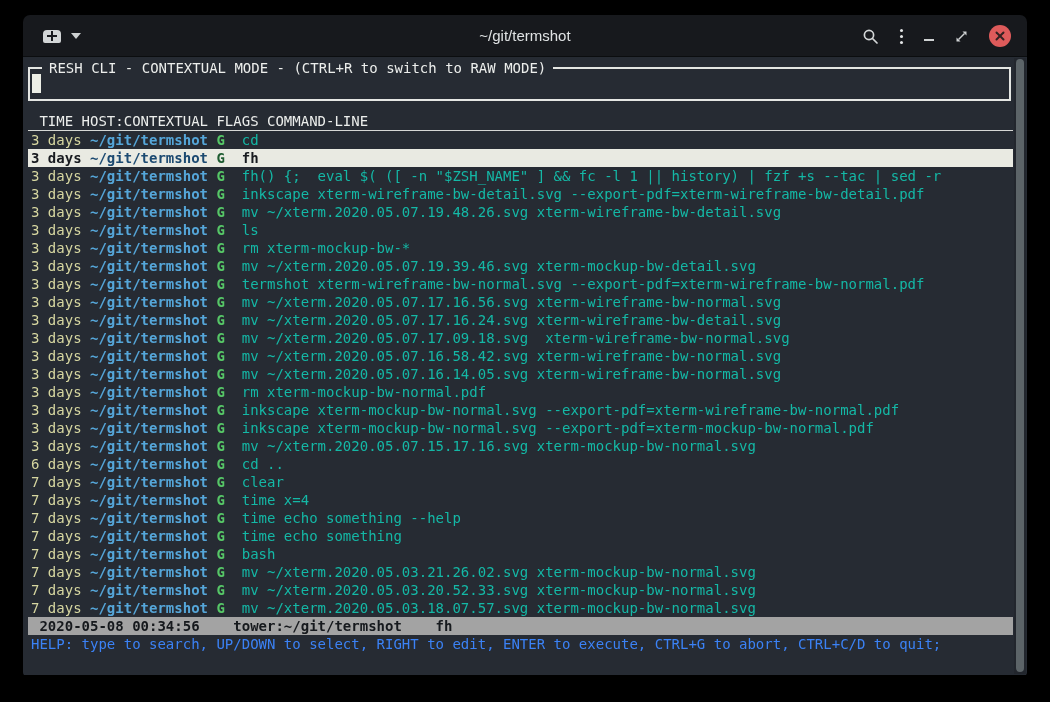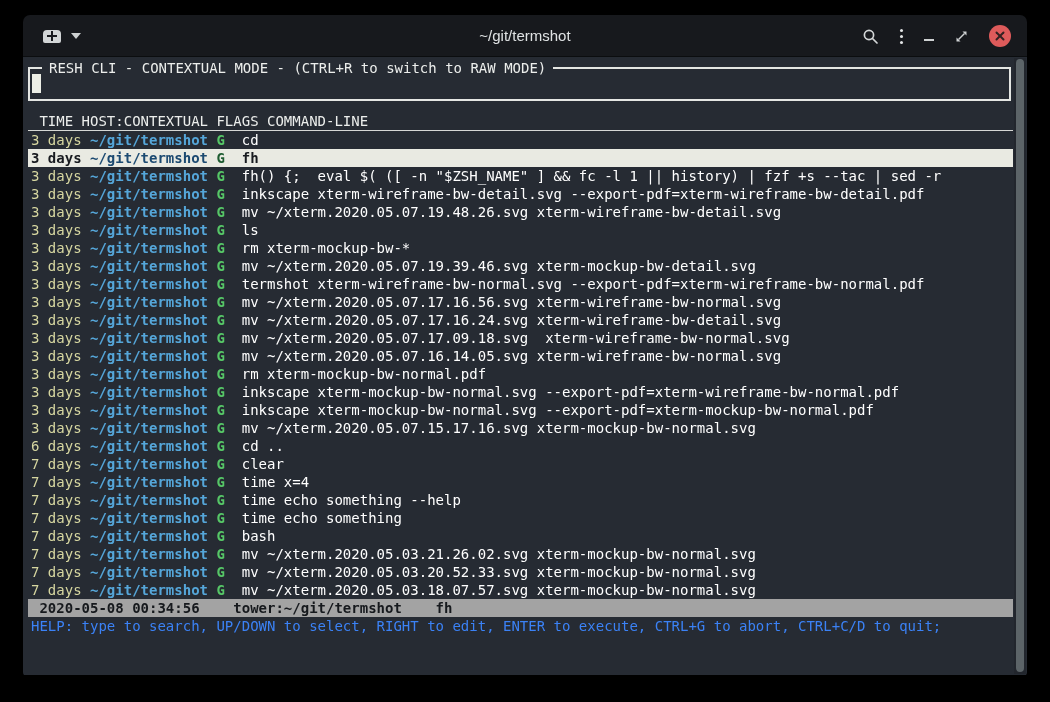--- a/index.html
+++ b/index.html
@@ -43,21 +43,21 @@
                     padding:0 7px; line-height:20px; white-space:pre; color:#eceeec; }
   .cursor-block { position:absolute; left:2px; top:5px; width:9px; height:19px; background:#eceee6; }
 
   .hist-header { margin-top:11px; height:19px; line-height:18px; white-space:pre;
                  border-bottom:1px solid #d6d8d5; color:#eceeec; padding-left:3px; }
 
   .hrow { height:18px; line-height:18px; white-space:pre; padding-left:3px; overflow:hidden; }
   .c-time  { display:inline-block; width:7ch;  color:#d6d6a0; }
   .c-host  { display:inline-block; width:15ch; color:#55a6d9; font-weight:700; }
   .c-flags { display:inline-block; width:3ch;  color:#56c767; font-weight:700; }
-  .c-cmd   { color:#ffffff; }
+  .c-cmd   { color:#14b8a6; }
   .hrow.selected { background:#e9eae2; font-weight:700; }
   .hrow.selected .c-time  { color:#181b20; }
   .hrow.selected .c-host  { color:#1c4a71; }
   .hrow.selected .c-flags { color:#1e5c31; }
   .hrow.selected .c-cmd   { color:#181b20; }
 
   .status-row { height:18px; line-height:18px; white-space:pre; background:#a3a3a3;
                 color:#16191d; font-weight:700; padding-left:calc(3px + 1ch); }
   .status-row .gap4 { margin-left:4ch; }
   .help-row { height:18px; line-height:18px; white-space:pre; color:#3b82f6; padding-left:3px; }
@@ -135,20 +135,21 @@
           <div class="hrow"><span class="c-time">3 days</span><span class="c-host">~/git/termshot</span><span class="c-flags">G</span><span class="c-cmd">fh() {;  eval $( ([ -n "$ZSH_NAME" ] &amp;&amp; fc -l 1 || history) | fzf +s --tac | sed -r</span></div>
           <div class="hrow"><span class="c-time">3 days</span><span class="c-host">~/git/termshot</span><span class="c-flags">G</span><span class="c-cmd">inkscape xterm-wireframe-bw-detail.svg --export-pdf=xterm-wireframe-bw-detail.pdf</span></div>
           <div class="hrow"><span class="c-time">3 days</span><span class="c-host">~/git/termshot</span><span class="c-flags">G</span><span class="c-cmd">mv ~/xterm.2020.05.07.19.48.26.svg xterm-wireframe-bw-detail.svg</span></div>
           <div class="hrow"><span class="c-time">3 days</span><span class="c-host">~/git/termshot</span><span class="c-flags">G</span><span class="c-cmd">ls</span></div>
           <div class="hrow"><span class="c-time">3 days</span><span class="c-host">~/git/termshot</span><span class="c-flags">G</span><span class="c-cmd">rm xterm-mockup-bw-*</span></div>
           <div class="hrow"><span class="c-time">3 days</span><span class="c-host">~/git/termshot</span><span class="c-flags">G</span><span class="c-cmd">mv ~/xterm.2020.05.07.19.39.46.svg xterm-mockup-bw-detail.svg</span></div>
           <div class="hrow"><span class="c-time">3 days</span><span class="c-host">~/git/termshot</span><span class="c-flags">G</span><span class="c-cmd">termshot xterm-wireframe-bw-normal.svg --export-pdf=xterm-wireframe-bw-normal.pdf</span></div>
           <div class="hrow"><span class="c-time">3 days</span><span class="c-host">~/git/termshot</span><span class="c-flags">G</span><span class="c-cmd">mv ~/xterm.2020.05.07.17.16.56.svg xterm-wireframe-bw-normal.svg</span></div>
           <div class="hrow"><span class="c-time">3 days</span><span class="c-host">~/git/termshot</span><span class="c-flags">G</span><span class="c-cmd">mv ~/xterm.2020.05.07.17.16.24.svg xterm-wireframe-bw-detail.svg</span></div>
           <div class="hrow"><span class="c-time">3 days</span><span class="c-host">~/git/termshot</span><span class="c-flags">G</span><span class="c-cmd">mv ~/xterm.2020.05.07.17.09.18.svg  xterm-wireframe-bw-normal.svg</span></div>
+          <div class="hrow"><span class="c-time">3 days</span><span class="c-host">~/git/termshot</span><span class="c-flags">G</span><span class="c-cmd">mv ~/xterm.2020.05.07.16.58.42.svg xterm-wireframe-bw-normal.svg</span></div>
           <div class="hrow"><span class="c-time">3 days</span><span class="c-host">~/git/termshot</span><span class="c-flags">G</span><span class="c-cmd">mv ~/xterm.2020.05.07.16.14.05.svg xterm-wireframe-bw-normal.svg</span></div>
           <div class="hrow"><span class="c-time">3 days</span><span class="c-host">~/git/termshot</span><span class="c-flags">G</span><span class="c-cmd">rm xterm-mockup-bw-normal.pdf</span></div>
           <div class="hrow"><span class="c-time">3 days</span><span class="c-host">~/git/termshot</span><span class="c-flags">G</span><span class="c-cmd">inkscape xterm-mockup-bw-normal.svg --export-pdf=xterm-wireframe-bw-normal.pdf</span></div>
           <div class="hrow"><span class="c-time">3 days</span><span class="c-host">~/git/termshot</span><span class="c-flags">G</span><span class="c-cmd">inkscape xterm-mockup-bw-normal.svg --export-pdf=xterm-mockup-bw-normal.pdf</span></div>
           <div class="hrow"><span class="c-time">3 days</span><span class="c-host">~/git/termshot</span><span class="c-flags">G</span><span class="c-cmd">mv ~/xterm.2020.05.07.15.17.16.svg xterm-mockup-bw-normal.svg</span></div>
           <div class="hrow"><span class="c-time">6 days</span><span class="c-host">~/git/termshot</span><span class="c-flags">G</span><span class="c-cmd">cd ..</span></div>
           <div class="hrow"><span class="c-time">7 days</span><span class="c-host">~/git/termshot</span><span class="c-flags">G</span><span class="c-cmd">clear</span></div>
           <div class="hrow"><span class="c-time">7 days</span><span class="c-host">~/git/termshot</span><span class="c-flags">G</span><span class="c-cmd">time x=4</span></div>
           <div class="hrow"><span class="c-time">7 days</span><span class="c-host">~/git/termshot</span><span class="c-flags">G</span><span class="c-cmd">time echo something --help</span></div>
           <div class="hrow"><span class="c-time">7 days</span><span class="c-host">~/git/termshot</span><span class="c-flags">G</span><span class="c-cmd">time echo something</span></div>

